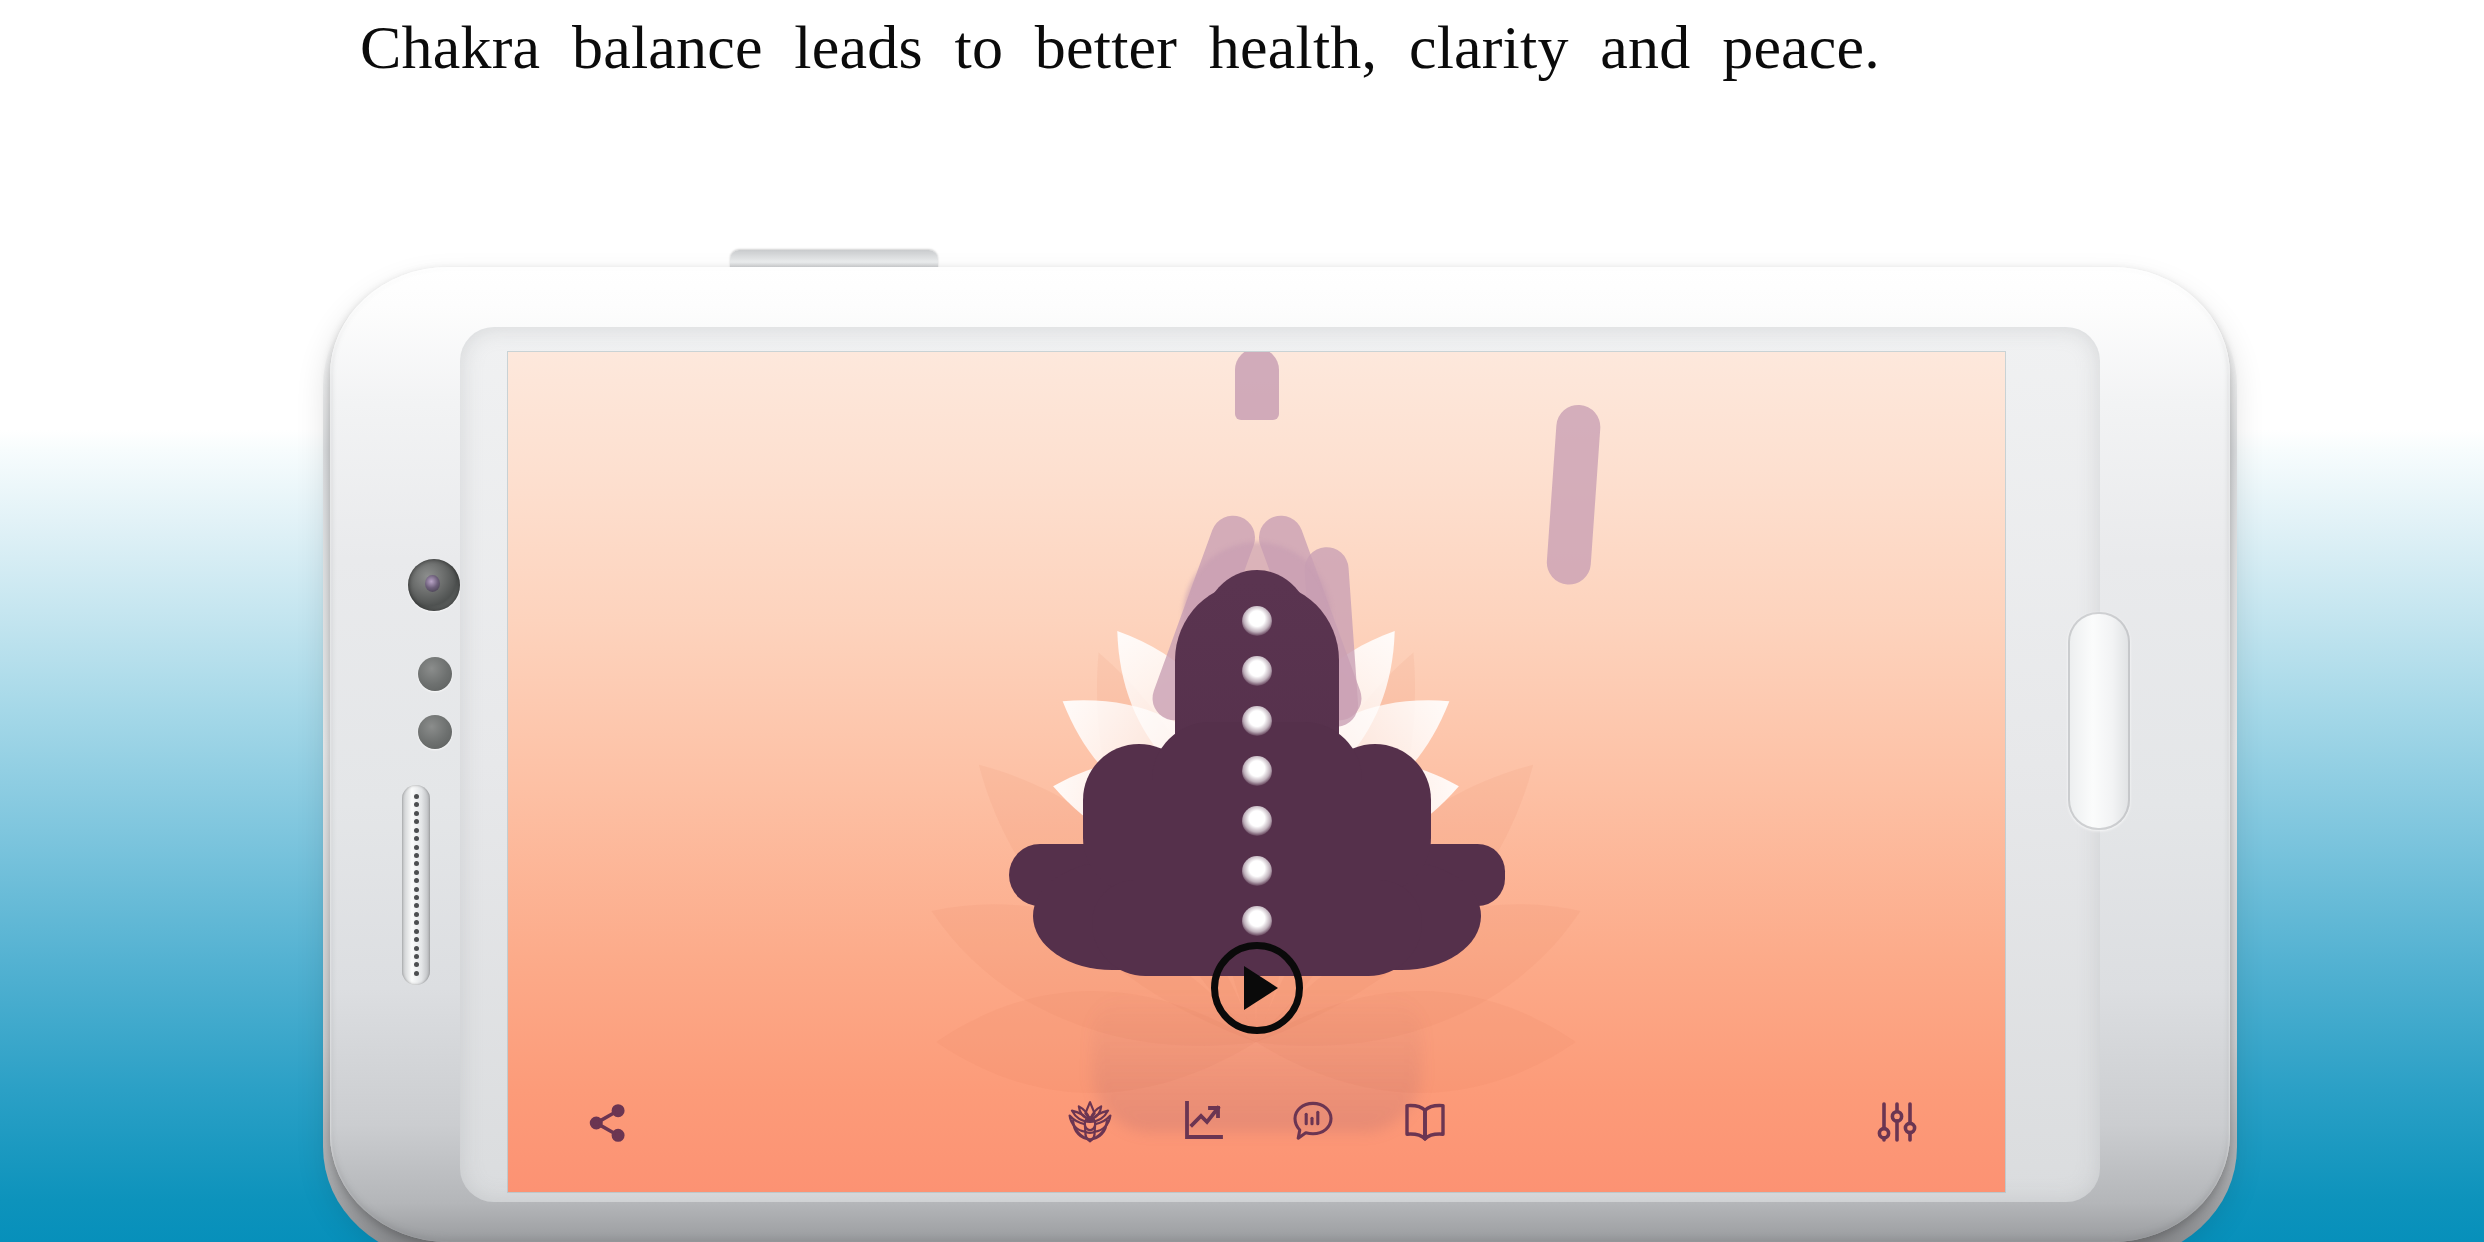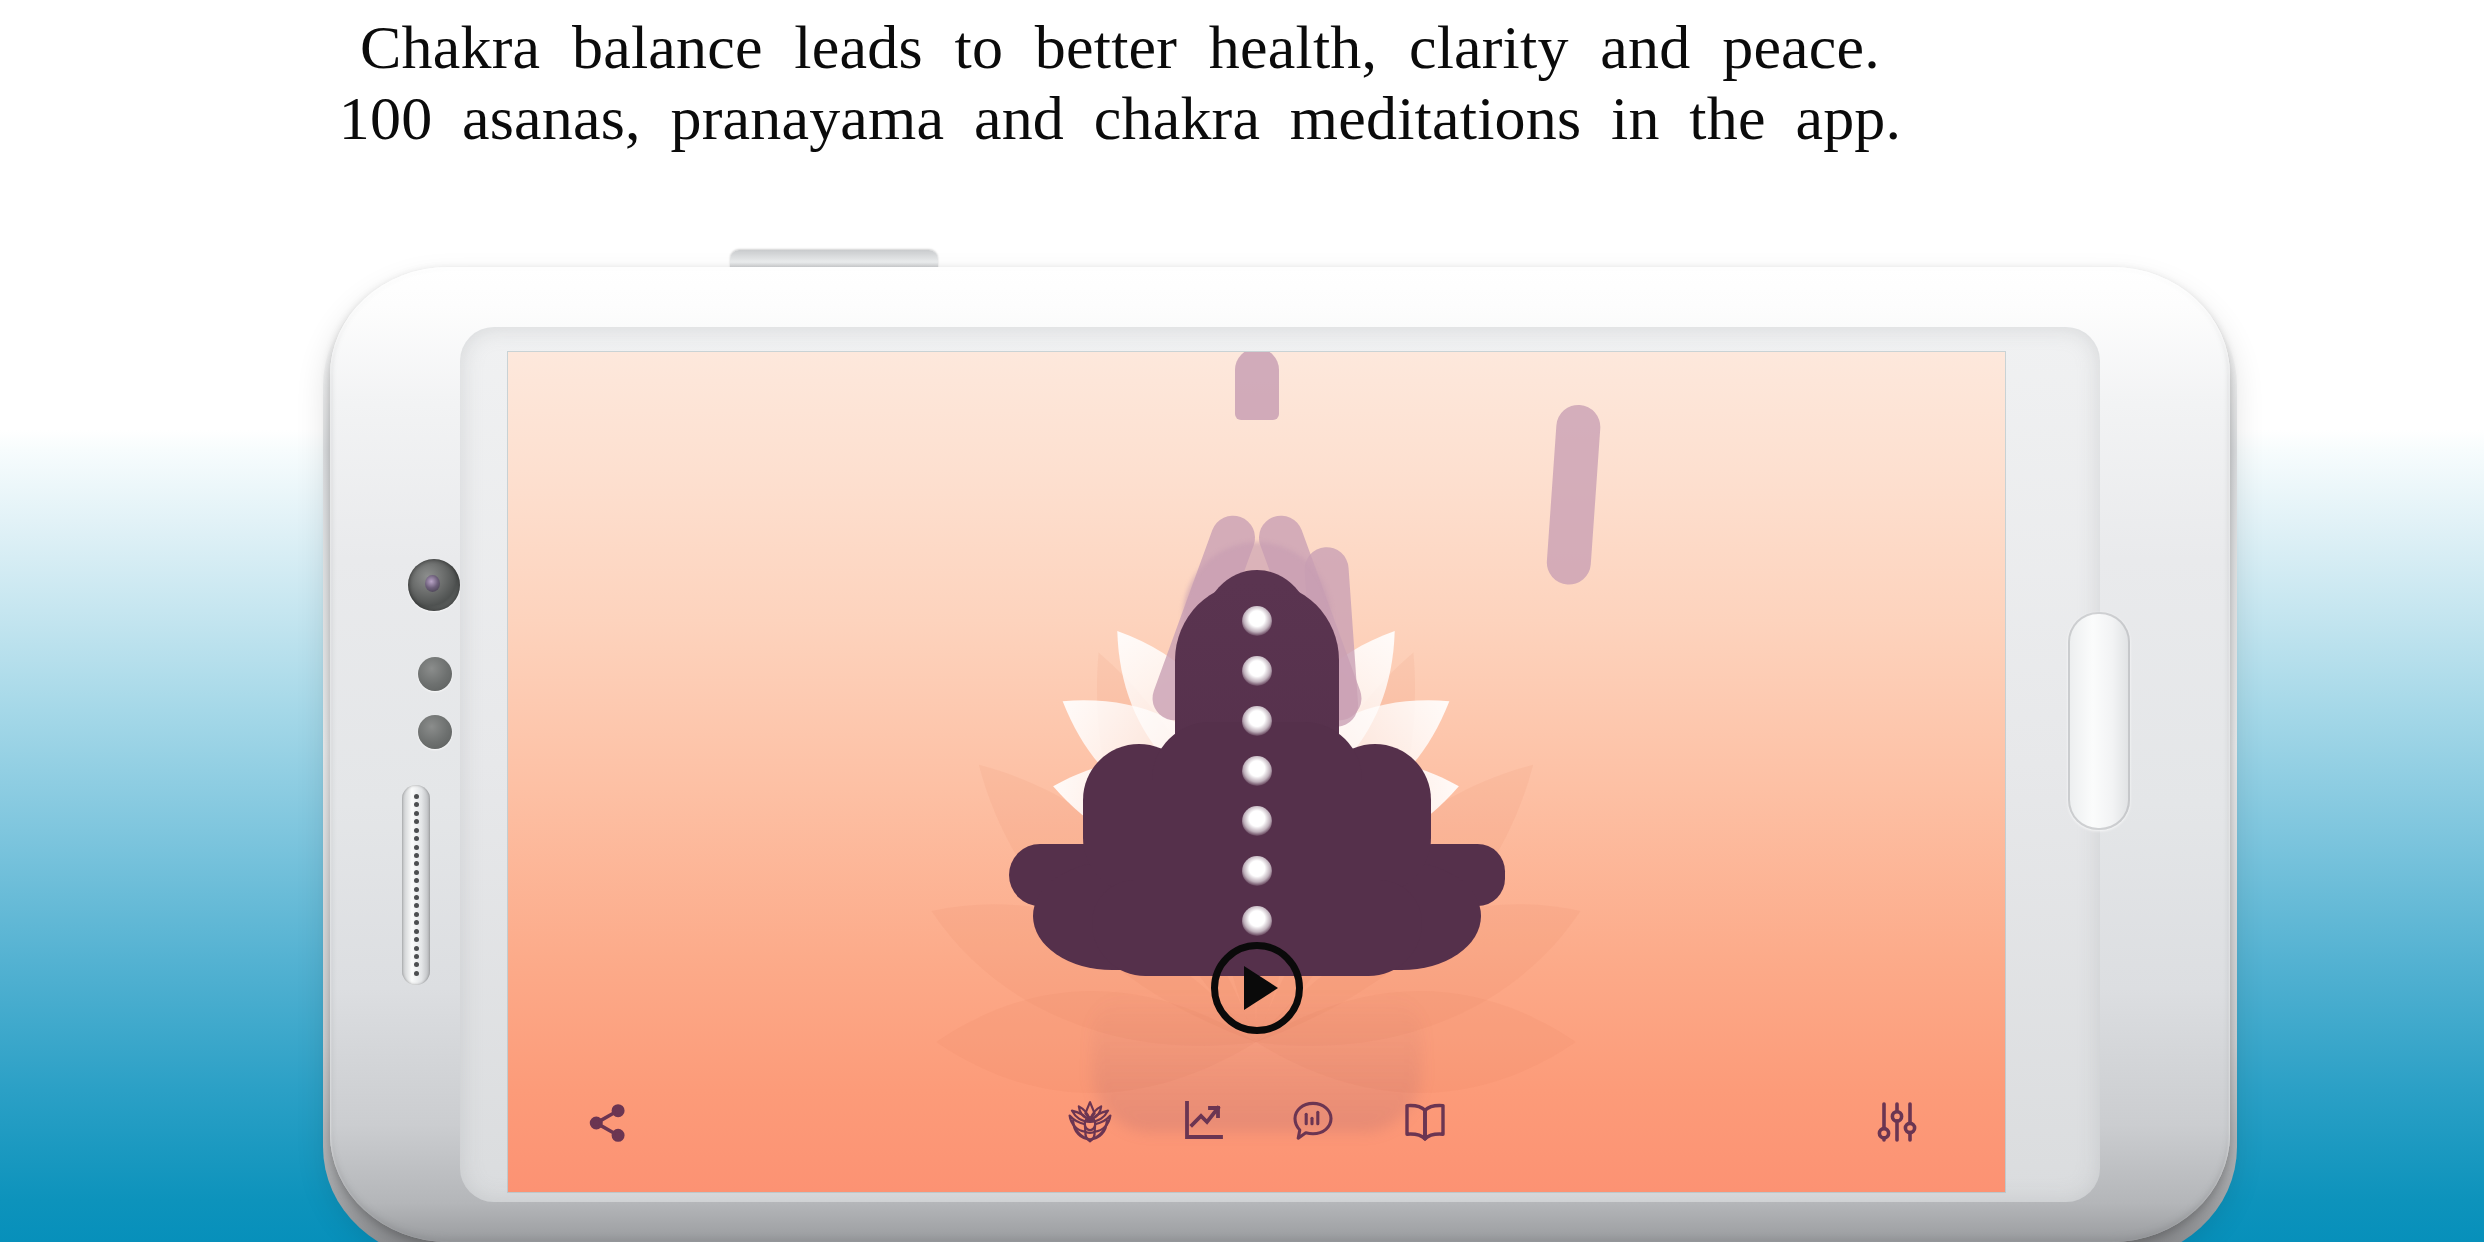--- a/index.html
+++ b/index.html
@@ -298,21 +298,20 @@
     box-shadow: 0 -1px 2px rgba(0,0,0,0.18);
   }
 </style>
 </head>
 <body>
 
 <div id="bg-sky"></div>
 
 <div id="headline">
   <span class="line l1">Chakra balance leads to better health, clarity and peace.</span>
-  <span class="line l2">100 asanas, pranayama and chakra meditations in the app.</span>
 </div>
 
 <div id="phone-wrap">
 
   <div id="vol-rocker"></div>
 
   <div id="phone-body">
     <div id="phone-rim"></div>
     <div id="phone-inner"></div>
 

